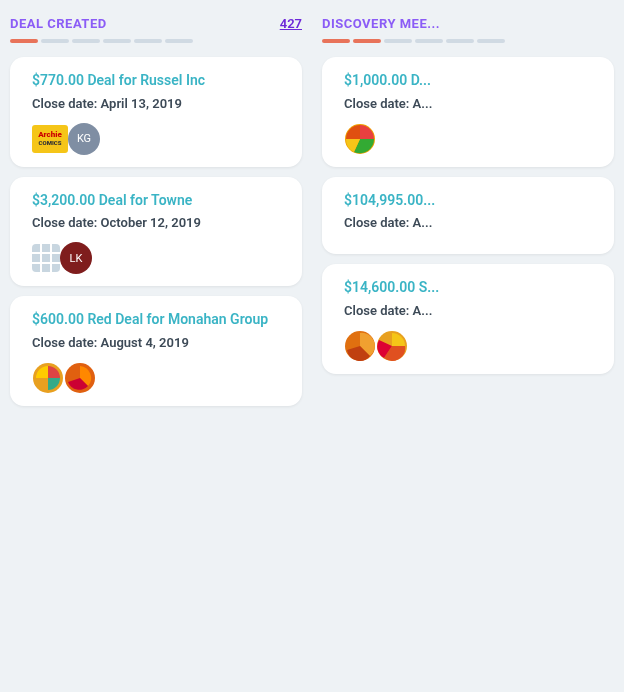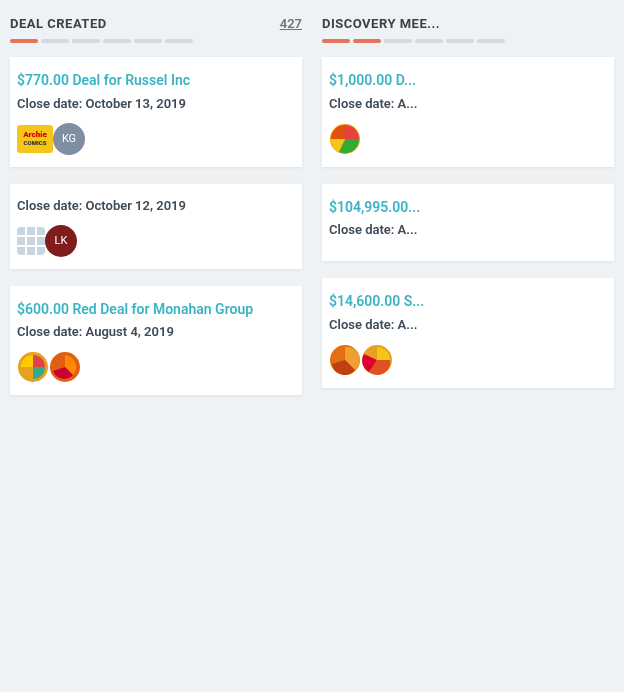--- a/index.html
+++ b/index.html
@@ -21,49 +21,49 @@
     }
     .column-header {
       display: flex;
       align-items: center;
       justify-content: space-between;
       margin-bottom: 8px;
     }
     .column-title {
       font-size: 13px;
       font-weight: 700;
-      color: #404040;
+      color: #8b5cf6;
       letter-spacing: 0.5px;
     }
     .column-count {
       font-size: 13px;
       font-weight: 600;
-      color: #737373;
+      color: #6d28d9;
       text-decoration: underline;
     }
     .column-bar {
       display: flex;
       gap: 3px;
       margin-bottom: 14px;
     }
     .bar-segment {
       height: 4px;
       border-radius: 2px;
     }
     .bar-active {
       background: #e8735a;
     }
     .bar-inactive {
       background: #d0dae3;
     }
     .deal-card {
       background: #fff;
-      border-radius: 0;
-      padding: 14px 7px 12px;
-      margin-bottom: 17px;
+      border-radius: 14px;
+      padding: 14px 22px 12px;
+      margin-bottom: 10px;
       box-shadow: 0 1px 3px rgba(0,0,0,0.07);
     }
     .deal-title {
       font-size: 14px;
       font-weight: 600;
       color: #3ab4c5;
       margin-bottom: 5px;
       line-height: 1.4;
       cursor: pointer;
     }
@@ -158,33 +158,34 @@
       <div class="bar-segment bar-inactive" style="width:28px"></div>
       <div class="bar-segment bar-inactive" style="width:28px"></div>
       <div class="bar-segment bar-inactive" style="width:28px"></div>
       <div class="bar-segment bar-inactive" style="width:28px"></div>
     </div>
 
     <div class="deal-card">
       <div class="deal-title">$770.00 Deal for Russel Inc</div>
       <div class="deal-date">
         <span>Close date:</span>
-        <span>October 13, 2019</span>
+        <span>April 13, 2019</span>
       </div>
       <div class="deal-avatars">
 
         <div class="archie-logo">
           <div class="archie-text">Archie</div>
           <div class="comics-text">COMICS</div>
         </div>
         <div class="avatar avatar-kg">KG</div>
       </div>
     </div>
 
     <div class="deal-card">
+      <div class="deal-title">$3,200.00 Deal for Towne</div>
       <div class="deal-date">
         <span>Close date:</span>
         <span>October 12, 2019</span>
       </div>
       <div class="deal-avatars">
 
         <div class="grid-icon">
           <div class="grid-cell"></div>
           <div class="grid-cell"></div>
           <div class="grid-cell"></div>

